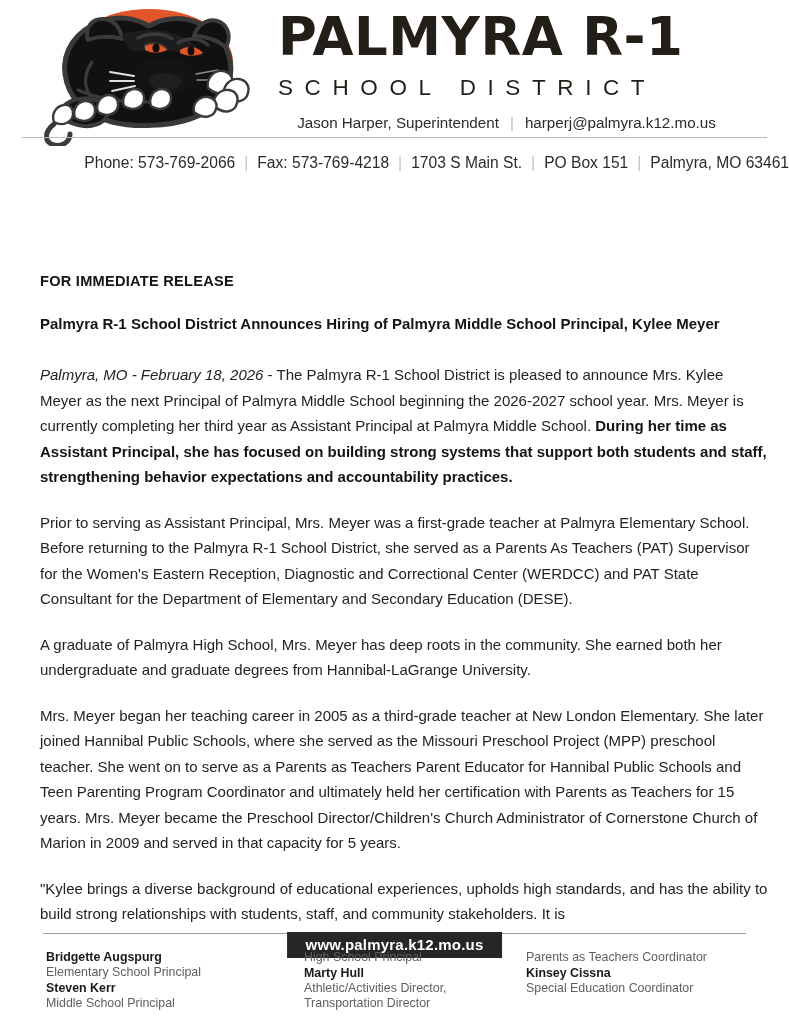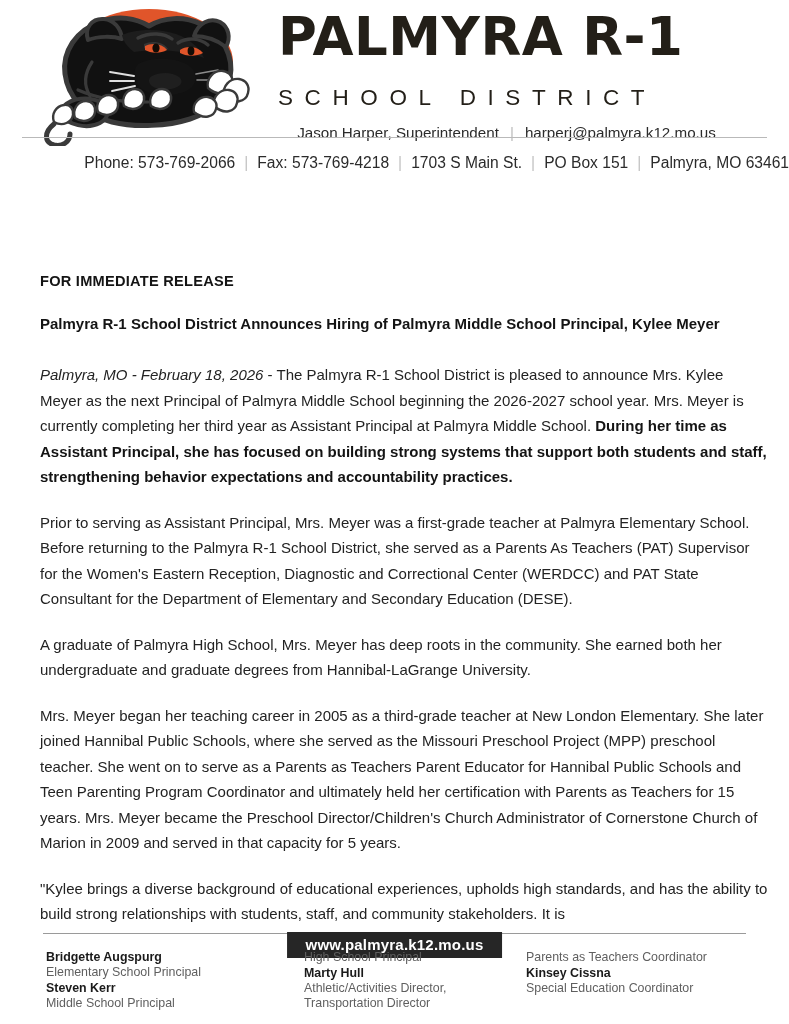--- a/index.html
+++ b/index.html
@@ -55,21 +55,21 @@
     color: #231f18;
     white-space: nowrap;
   }
   .brand-sub {
     font-family: "Liberation Sans", sans-serif;
     font-weight: normal;
     font-size: 22.5px;
     line-height: 28px;
     letter-spacing: 11.6px;
     color: #231f18;
-    margin-top: 18px;
+    margin-top: 8px;
     white-space: nowrap;
   }
   .brand-contact {
     margin-top: 11px;
     font-size: 15.2px;
     line-height: 20px;
     color: #2b2b2b;
     text-align: center;
     padding-right: 14px;
     white-space: nowrap;

